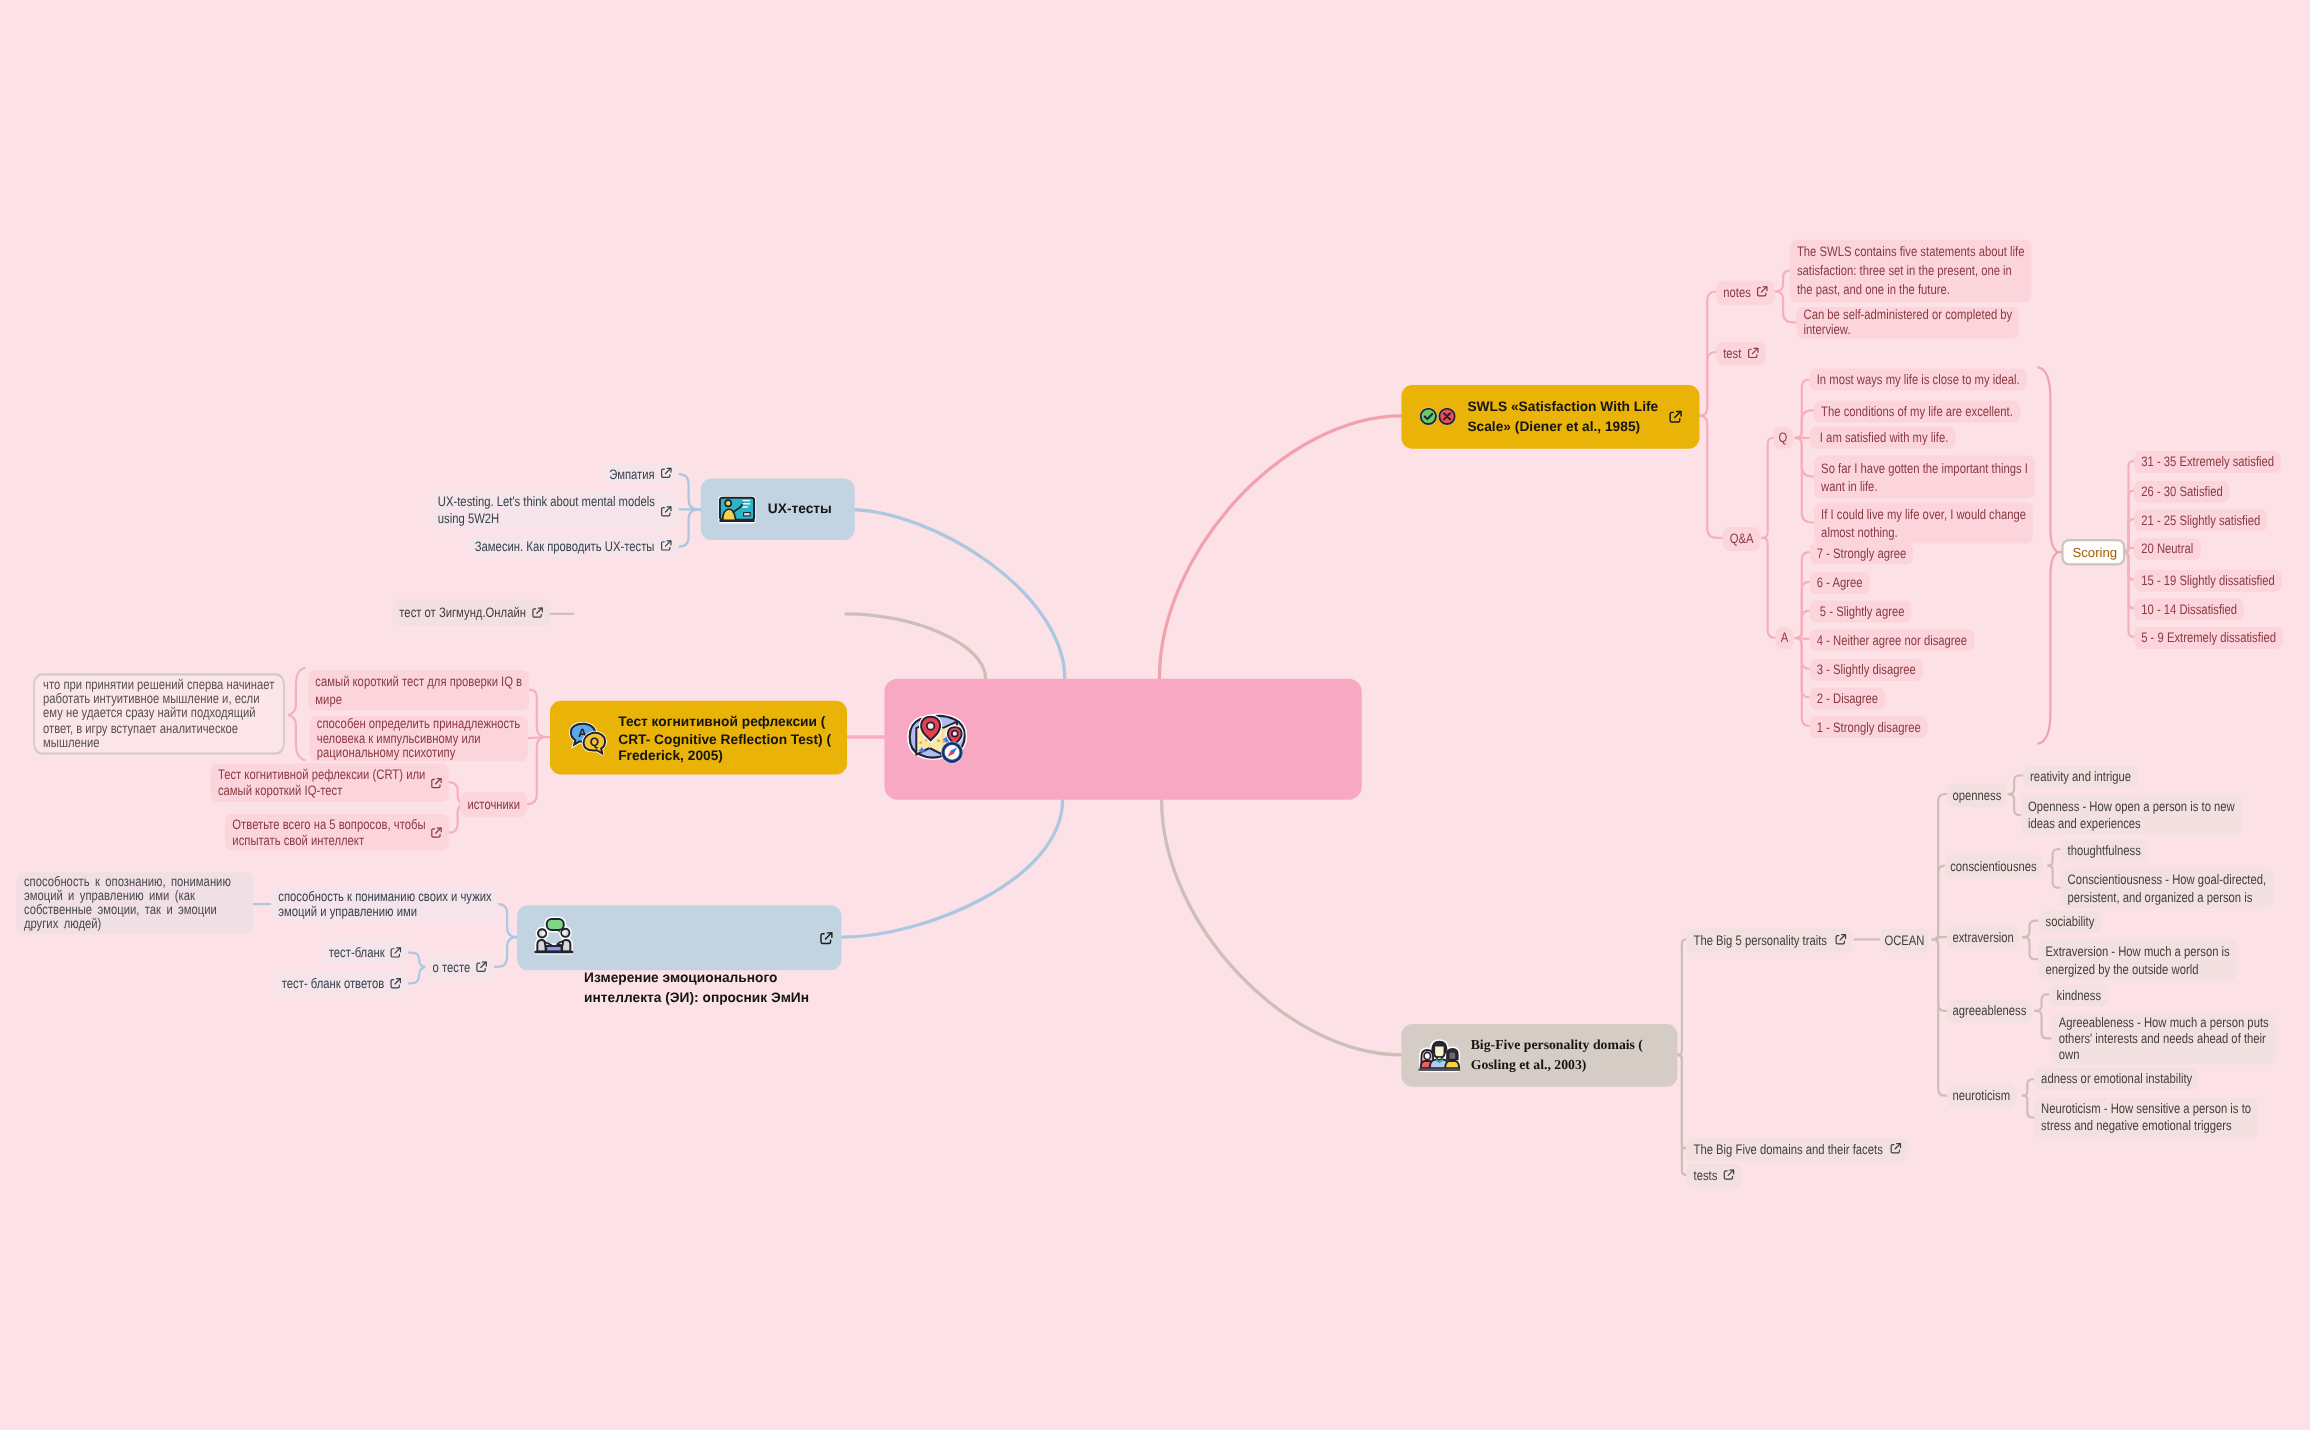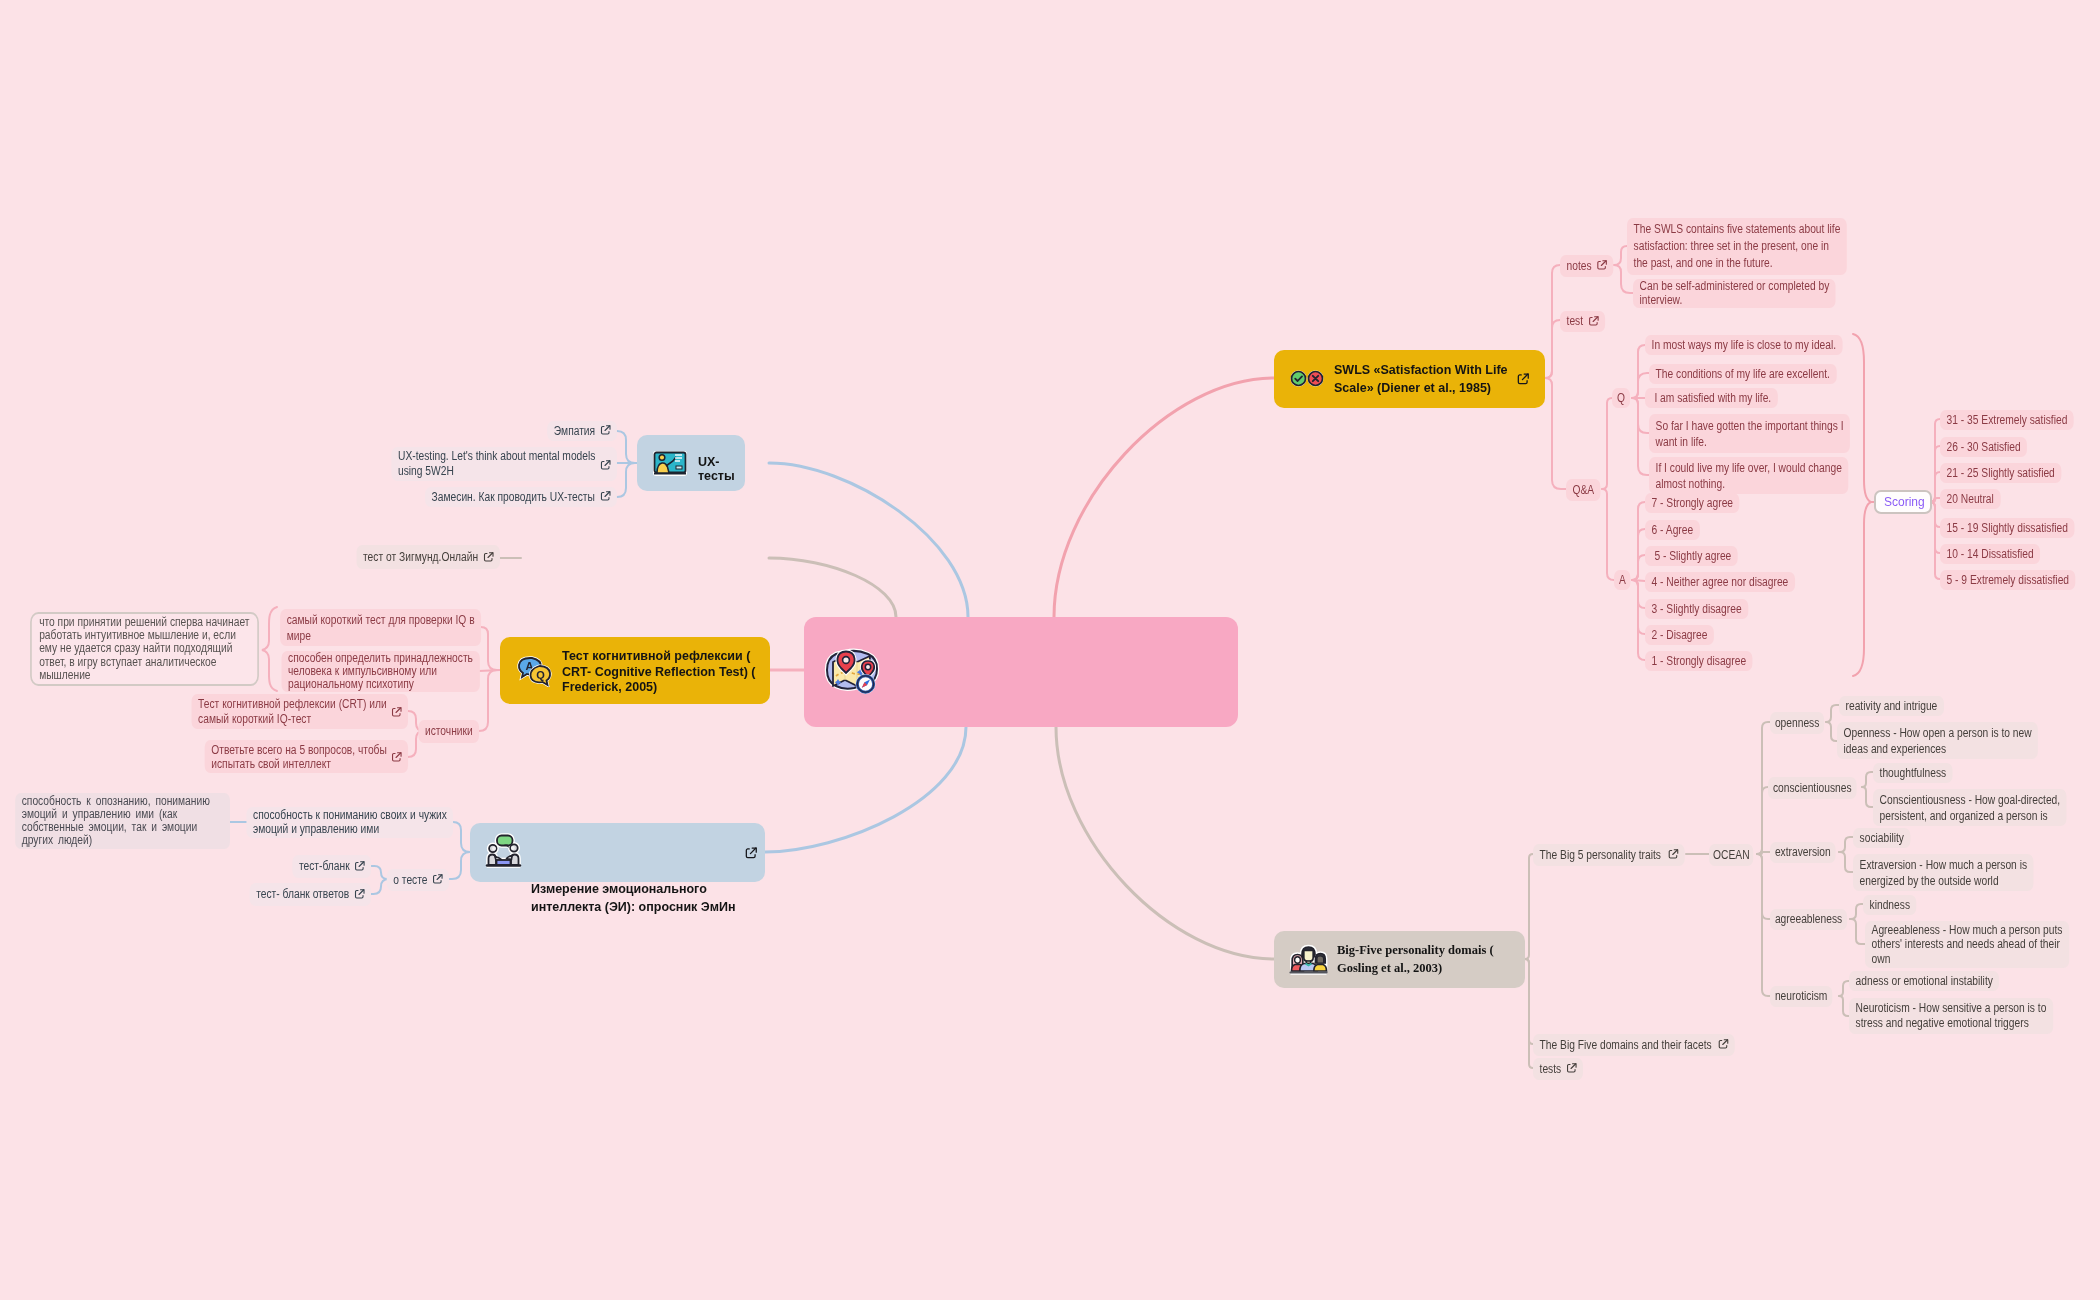--- a/index.html
+++ b/index.html
@@ -4,21 +4,21 @@
 html,body {width:2100px;height:1300px;overflow:hidden;}
 .stage {position:relative;width:2100px;height:1300px;background:#fce2e7;font-family:"Liberation Sans",sans-serif;}
 .lines {position:absolute;left:0;top:0;}
 .box {position:absolute;border-radius:7px;font-size:12.5px;line-height:15px;padding:2.5px 8px;white-space:nowrap;transform:scaleX(0.82);}
 .pk {background:#fbd5db;color:#8b3a44;}
 .bl {background:#f5e4e9;color:#36434e;}
 .blf {background:#f0dfe4;color:#4a4a52;}
 .wjust {width:262px;word-spacing:2.5px;}
 .tp {background:#f3e1e2;color:#433e3a;}
 .note {background:rgba(255,255,255,0.13);border:2px solid #d2cac5;border-radius:10px;color:#565150;line-height:13.4px;padding:1.5px 9px;}
-.scoring {background:#fffdfd;border:2px solid #ccc4c0;border-radius:7px;color:#8b5cf6;padding-top:3px;text-align:center;font-size:12px;transform:none !important;}
+.scoring {background:#fffdfd;border:2px solid #ccc4c0;border-radius:7px;color:#a16207;padding-top:3px;text-align:center;font-size:12px;transform:none !important;}
 .topic {position:absolute;border-radius:10px;color:#141414;font-weight:bold;font-size:12.5px;}
 .pinkt {background:#eab308;}
 .bluet {background:#c2d3e2;}
 .taupet {background:#d5ccc5;}
 .central {position:absolute;left:804px;top:617px;width:434px;height:110px;background:#f8a8c3;border-radius:12px;}
 .mapicon {position:absolute;left:20px;top:31px;}
 .ctxt {position:absolute;left:70px;top:13px;width:350px;text-align:center;font-weight:bold;font-size:20px;line-height:31px;color:#111;}
 .lk {vertical-align:-1.5px;margin-left:3px;transform:scaleX(1.22);}
 .lkr {position:absolute;right:8px;top:50%;margin-top:-6px;}
 .lkr .lk {margin:0;}
@@ -109,21 +109,21 @@
 <path d="M44 13 Q38.5 13 37.8 18 Q37.3 21.7 40.4 25 L44 28.7 47.6 25 Q50.7 21.7 50.2 18 Q49.5 13 44 13 Z" fill="#e8414d" stroke="#ffffff" stroke-width="3.6"></path>
 <path d="M44 13 Q38.5 13 37.8 18 Q37.3 21.7 40.4 25 L44 28.7 47.6 25 Q50.7 21.7 50.2 18 Q49.5 13 44 13 Z" fill="#e8414d" stroke="#23233a" stroke-width="1.7"></path>
 <circle cx="44" cy="19" r="2.7" fill="#f9ebeb" stroke="#23233a" stroke-width="1.5"></circle>
 <circle cx="41.5" cy="36" r="8.2" fill="#fff" stroke="#ffffff" stroke-width="3.6"></circle>
 <circle cx="41.5" cy="36" r="8.2" fill="#fefcfb" stroke="#274f9e" stroke-width="3"></circle>
 <circle cx="41.5" cy="36" r="8.2" fill="none" stroke="#23233a" stroke-width="1"></circle>
 <path d="M37.8 39.7 L40.5 34.2 46 31.5 43.2 37 Z" fill="#2e6fe0"></path>
 <path d="M37.8 39.7 L43.2 37 40.5 34.2 Z" fill="#e8414d"></path>
 </svg>
     </div>
-    <div class="topic bluet" style="left:637px;top:435px;width:108px;height:56px;padding-left:44px;">
+    <div class="topic bluet" style="left:637px;top:435px;width:140px;height:56px;padding-left:44px;">
 <svg style="position:absolute;left:14px;top:14px" width="38" height="29" viewBox="0 0 38 29">
 <rect x="2" y="2" width="34" height="25" rx="3" fill="#fff"></rect>
 <rect x="3.5" y="3.5" width="31" height="20" rx="2" fill="#2cb5c9" stroke="#1d2430" stroke-width="1.8"></rect>
 <path d="M3 24.5 H35" stroke="#1d2430" stroke-width="2"></path>
 <rect x="25" y="17" width="6" height="3" fill="#cfeef2" stroke="#1d2430" stroke-width="1"></rect>
 <circle cx="11" cy="8.5" r="2.8" fill="#f8cf4e" stroke="#1d2430" stroke-width="1.5"></circle>
 <path d="M6 24 Q6 15 11 14 Q15 13.5 16.5 18 L18 24 Z" fill="#f8cf4e" stroke="#1d2430" stroke-width="1.5"></path>
 <path d="M15 17 L22 12 25 8" stroke="#1d2430" stroke-width="1.6" fill="none"></path>
 <path d="M24 6 h7 M24 9 h7 M24 12 h5" stroke="#eef8f9" stroke-width="1.4"></path>
 </svg>

